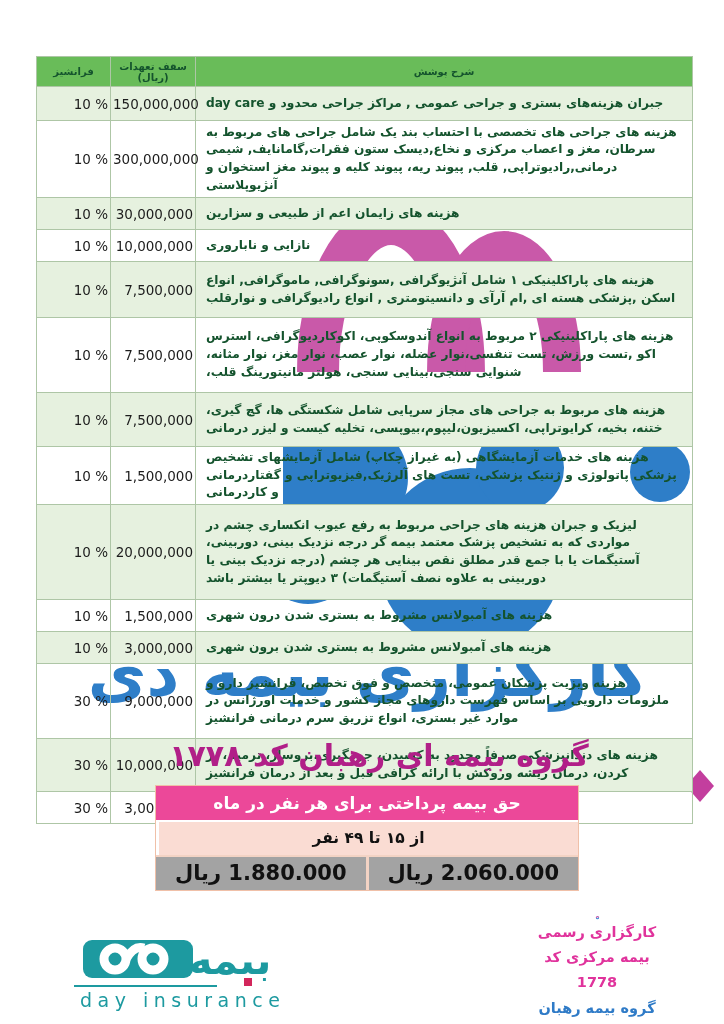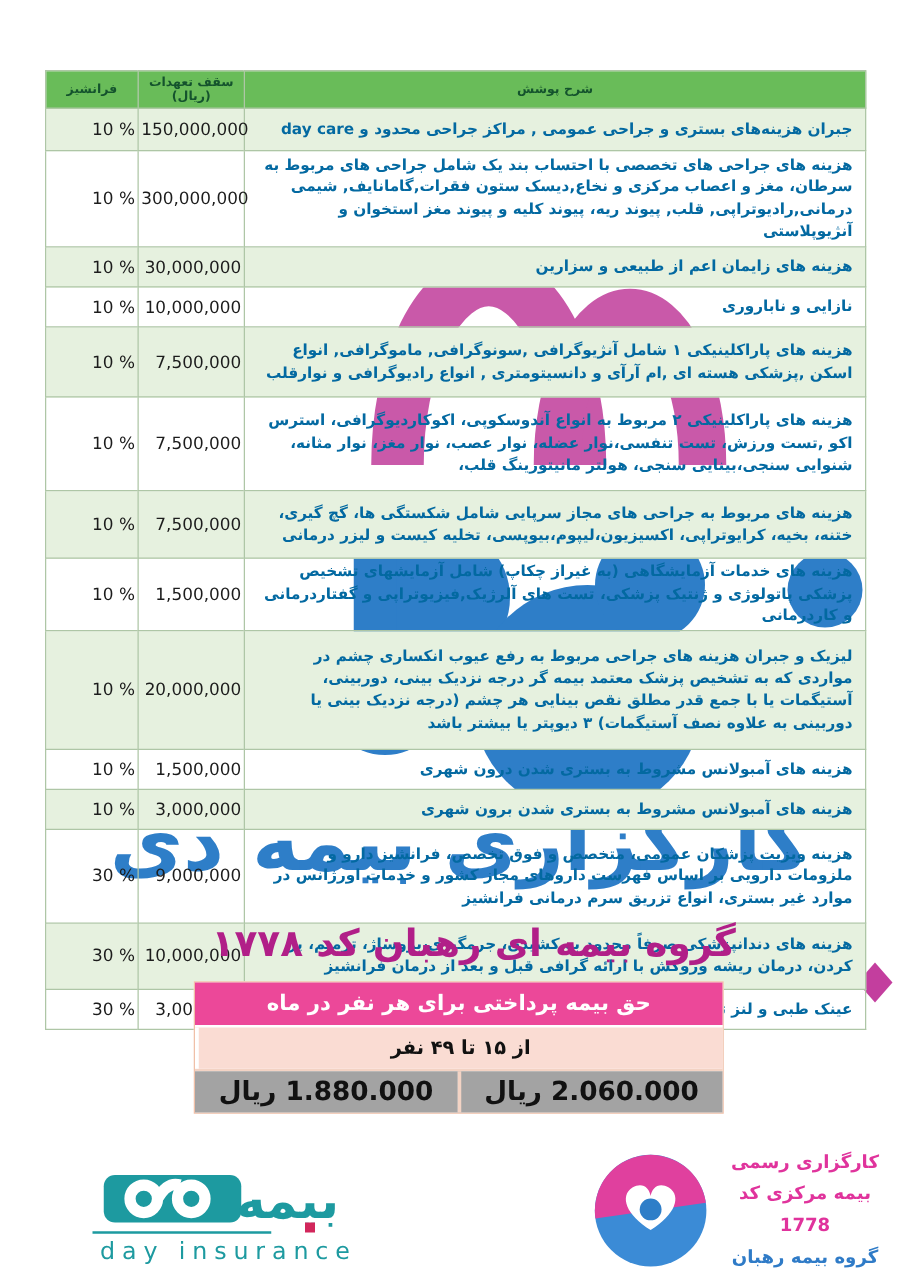--- a/index.html
+++ b/index.html
@@ -12,22 +12,22 @@
   .watermark{position:absolute;left:0;top:0;width:724px;height:1024px;z-index:1;}
   
   .coverage-wrap{position:absolute;left:36px;top:56px;width:656px;z-index:2;}
   table.coverage{border-collapse:collapse;table-layout:fixed;width:656px;direction:rtl;}
   table.coverage th,table.coverage td{border:1px solid #aec6a6;}
   table.coverage thead th{
     background:#69BC59;color:#14532d;font-size:10px;font-weight:bold;
     height:27px;padding:1px 4px;text-align:center;
   }
   td.cell-desc{
-    font-size:12.2px;font-weight:bold;color:#0369a1;line-height:1.45;
-    text-align:right;padding:2px 10px;
+    font-size:12.2px;font-weight:bold;color:#14532d;line-height:1.45;
+    text-align:left;padding:2px 10px;
   }
   td.cell-num{
     font-size:13.5px;color:#1c1c1c;text-align:right;direction:ltr;padding:1px 2px;
   }
   tr.row-green td{background:#E6F1DF;}
   tr.row-white td{background:transparent;}
   
   .group-title{
     position:absolute;left:40px;right:6px;top:738px;z-index:3;
     text-align:center;font-size:30px;font-weight:800;color:#B11F88;direction:rtl;
@@ -50,21 +50,21 @@
   .premium-labels{border-top:2px solid #ffffff;}
   .premium-labels .pcell{background:#FADCD3;font-size:15.5px;}
   .premium-labels .pcell:first-child{border-left:3px solid #ffffff;}
   .premium-values .pcell{background:#a3a3a3;font-size:21px;}
   .premium-values .pcell:first-child{border-left:3px solid #f3d3c4;}
   .premium-values{border-top:2px solid #f3d3c4;}
   
   .day-logo{position:absolute;left:70px;top:932px;z-index:2;}
   .broker-logo{
     position:absolute;left:472px;top:916px;width:250px;height:105px;z-index:2;
-    display:flex;align-items:center;
+    display:flex;flex-direction:column;align-items:center;
   }
   .broker-text{width:150px;text-align:center;direction:rtl;line-height:1.75;}
   .broker-line1,.broker-line2{color:#E0339C;font-size:14.5px;font-weight:bold;}
   .broker-line3{color:#2F7BC7;font-size:14.5px;font-weight:bold;}
 </style>
 </head>
 <body>
 
 <svg class="watermark" viewBox="0 0 724 1024" xmlns="http://www.w3.org/2000/svg">
   <g>

